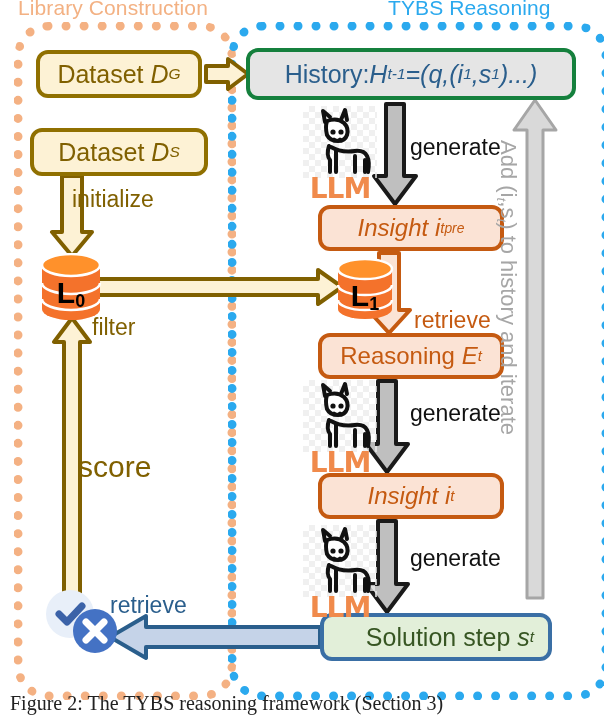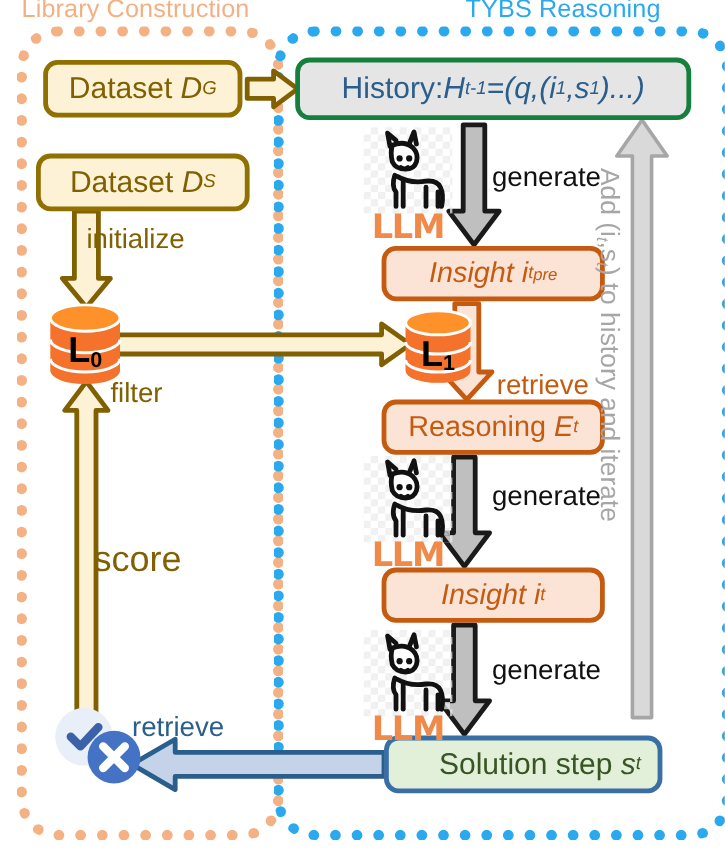--- a/index.html
+++ b/index.html
@@ -286,14 +286,15 @@
   <div class="elabel lbl-gold" id="lbl-filter">filter</div>
   <div class="elabel lbl-gold" id="lbl-score">score</div>
   <div class="elabel lbl-blue" id="lbl-evaluate">retrieve</div>
   <div class="elabel lbl-black" id="lbl-gen1">generate</div>
   <div class="elabel lbl-orange" id="lbl-retrieve">retrieve</div>
   <div class="elabel lbl-black" id="lbl-gen2">generate</div>
   <div class="elabel lbl-black" id="lbl-gen3">generate</div>
 
   <div id="lbl-add"><span>Add (i</span><span class="sub">t</span><span>,s</span><span class="sub">t</span><span>) to history and iterate</span></div>
 
+  <div id="caption">Figure 2: The TYBS reasoning framework (Section 3)</div>
 
 </div>
 
 </body></html>

